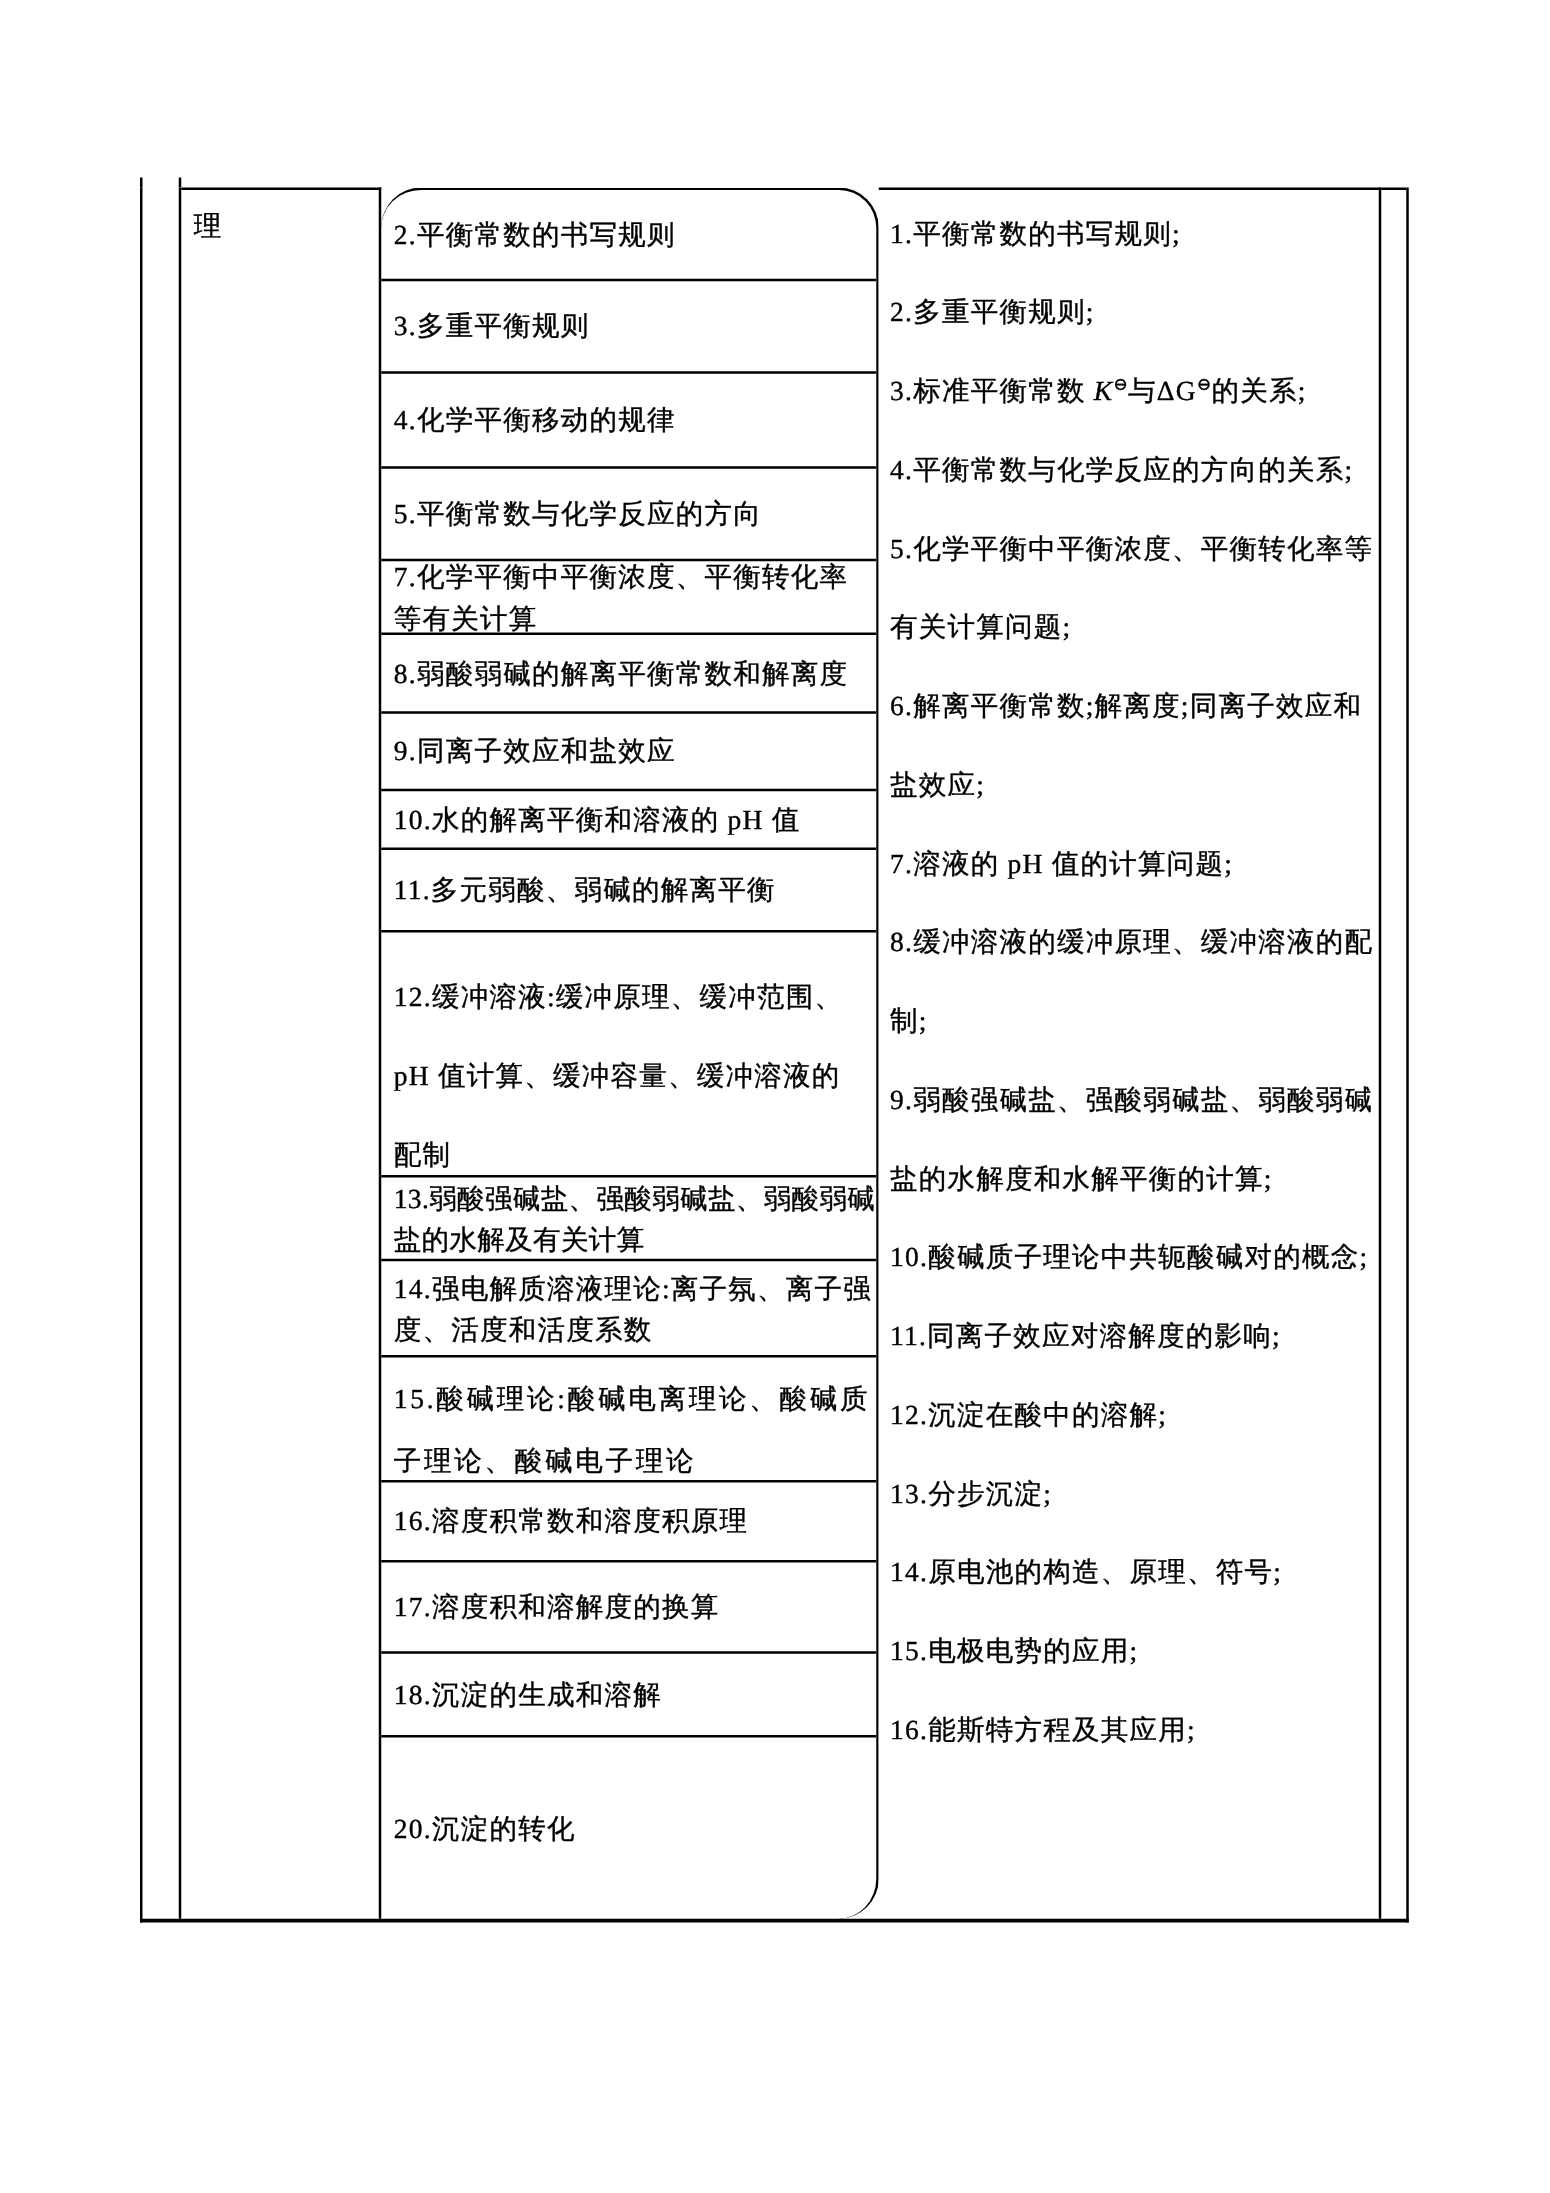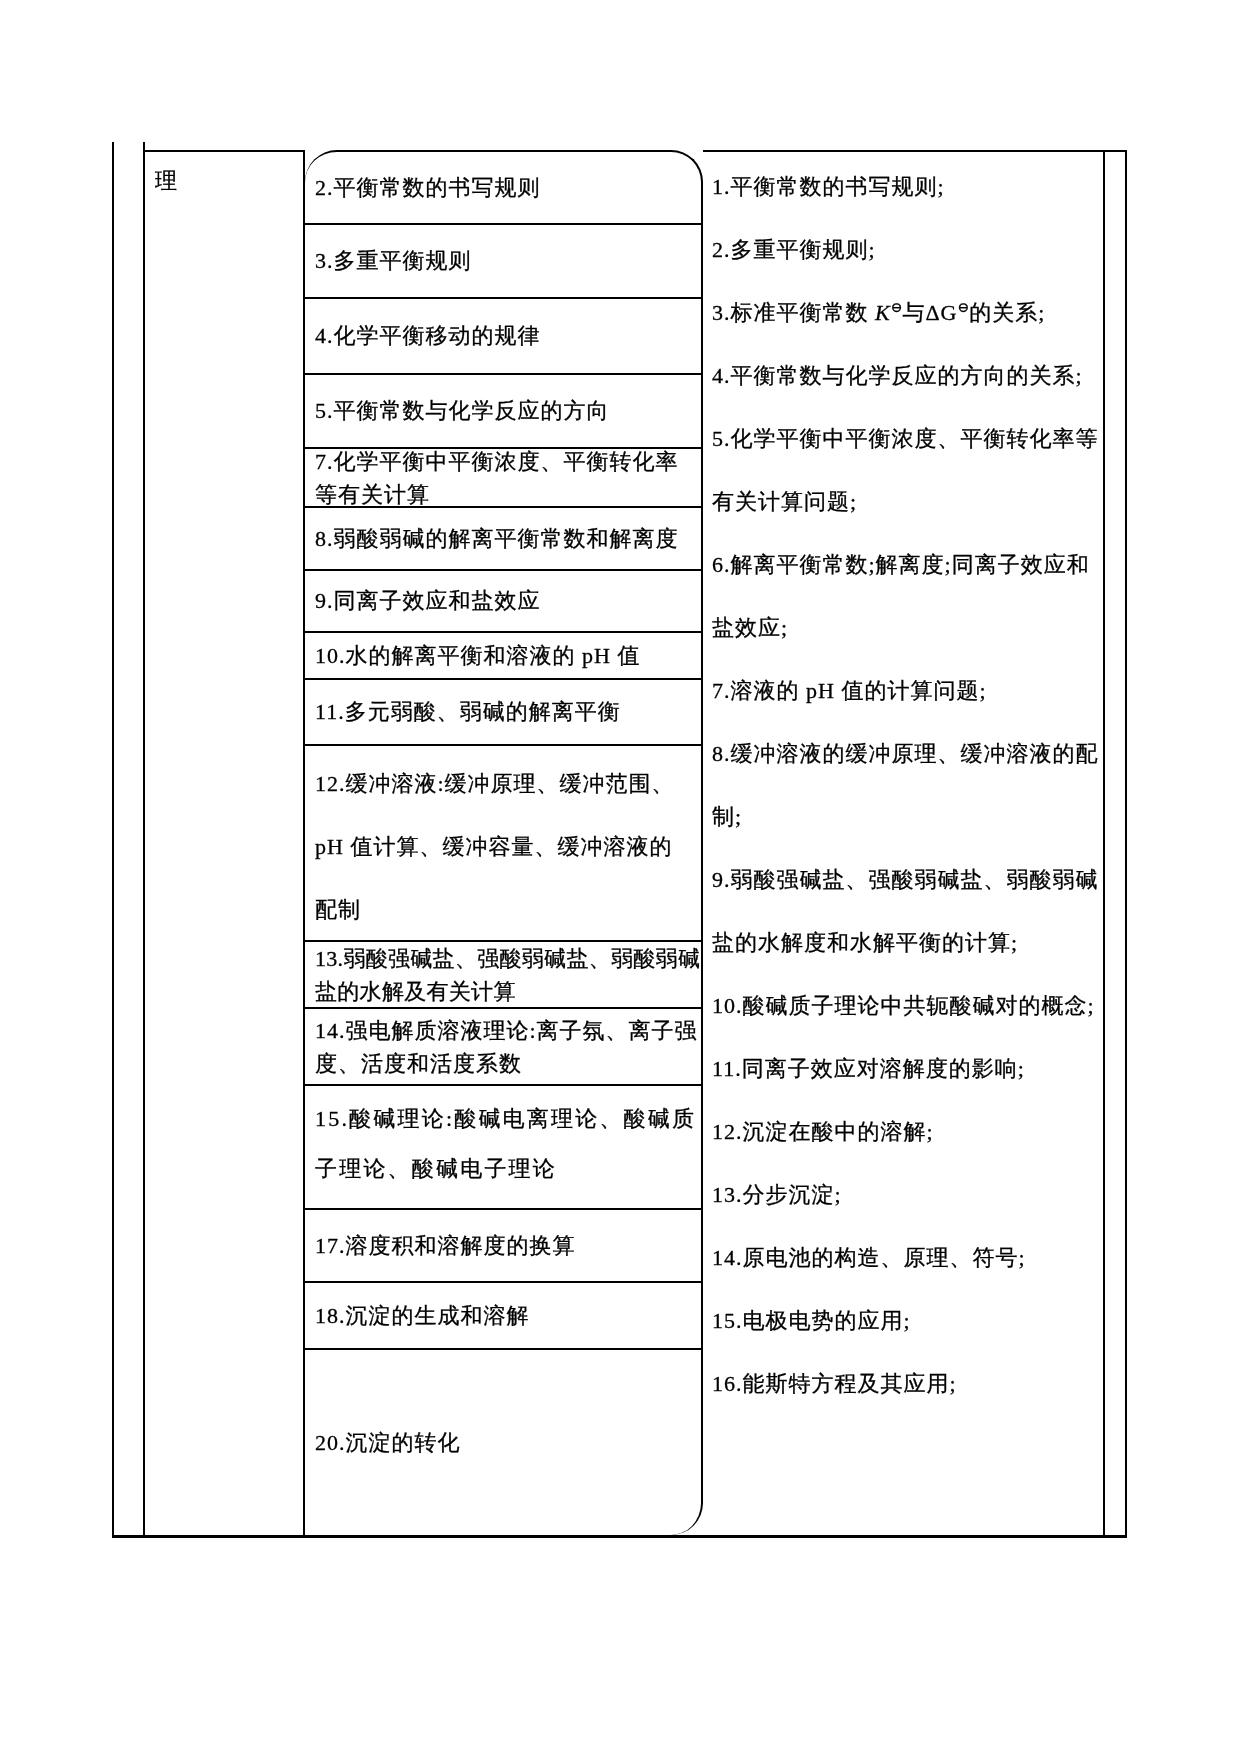--- a/index.html
+++ b/index.html
@@ -25,21 +25,21 @@
     box-sizing:border-box;border-bottom:2px solid #000;
     display:flex;align-items:center;overflow:hidden;
   }
   .trow:last-child{border-bottom:none;flex:1;}
   .trow.top{align-items:flex-start;}
   .cell-text{
     width:100%;box-sizing:border-box;padding:0 0 0 10px;
     font-size:22px;letter-spacing:1px;line-height:30px;line-break:strict;
   }
   .lh63{line-height:63px;} .lh50{line-height:50px;} .lh33{line-height:33px;}
-  .pt6{padding-top:6px;} .pt8{padding-top:8px;} .pr14{padding-right:14px;}
+  .pt6{padding-top:20px;} .pt8{padding-top:8px;} .pr14{padding-right:14px;}
   .ls03{letter-spacing:0.3px;} .ls22{letter-spacing:2.2px;} .ls0{letter-spacing:0;}
   .pitem{
     font-size:22px;letter-spacing:1px;line-height:63px;line-break:strict;
     width:391px;
   }
   sup.std{font-size:14px;vertical-align:super;line-height:0;letter-spacing:0;}
   .kk{font-style:italic;}
   .tick{position:absolute;width:2px;height:8px;background:#000;top:-8px;}
   .tick-1{left:-2px;} .tick-2{left:29px;}
 </style>
@@ -87,22 +87,25 @@
         </div>
       <div class="trow top" style="height:196px">
           <div class="cell-text lh63 pt6 pr14">12.缓冲溶液:缓冲原理、缓冲范围、pH 值计算、缓冲容量、缓冲溶液的配制</div>
         </div>
       <div class="trow" style="height:67px">
           <div class="cell-text lh33 ls03">13.弱酸强碱盐、强酸弱碱盐、弱酸弱碱盐的水解及有关计算</div>
         </div>
       <div class="trow" style="height:77px">
           <div class="cell-text lh33">14.强电解质溶液理论:离子氛、离子强度、活度和活度系数</div>
         </div>
-      <div class="trow top" style="height:124px">
+      <div class="trow top" style="height:100px">
           <div class="cell-text lh50 pt8 ls22">15.酸碱理论:酸碱电离理论、酸碱质子理论、酸碱电子理论</div>
+        </div>
+      <div class="trow" style="height:64px">
+          <div class="cell-text">16.溶度积常数和溶度积原理</div>
         </div>
       <div class="trow" style="height:73px">
           <div class="cell-text">17.溶度积和溶解度的换算</div>
         </div>
       <div class="trow" style="height:67px">
           <div class="cell-text">18.沉淀的生成和溶解</div>
         </div>
       <div class="trow" style="height:66px">
           <div class="cell-text">20.沉淀的转化</div>
         </div>

